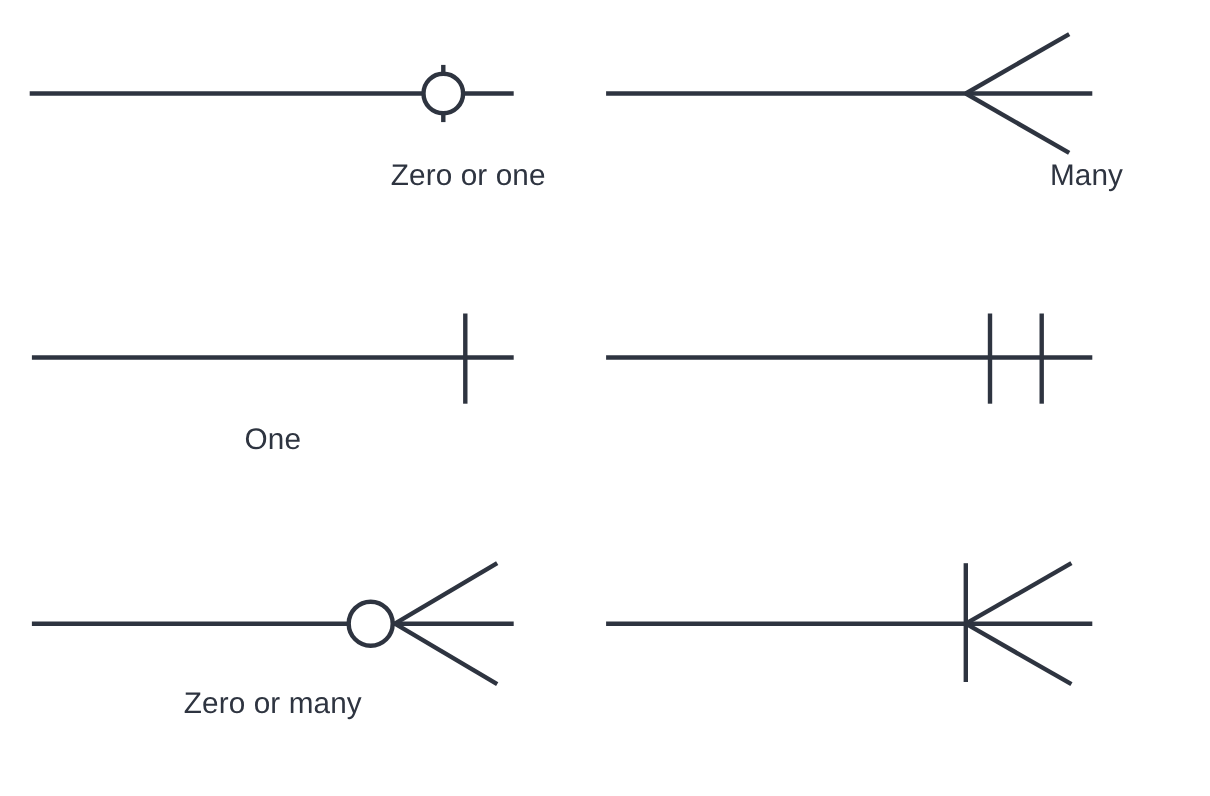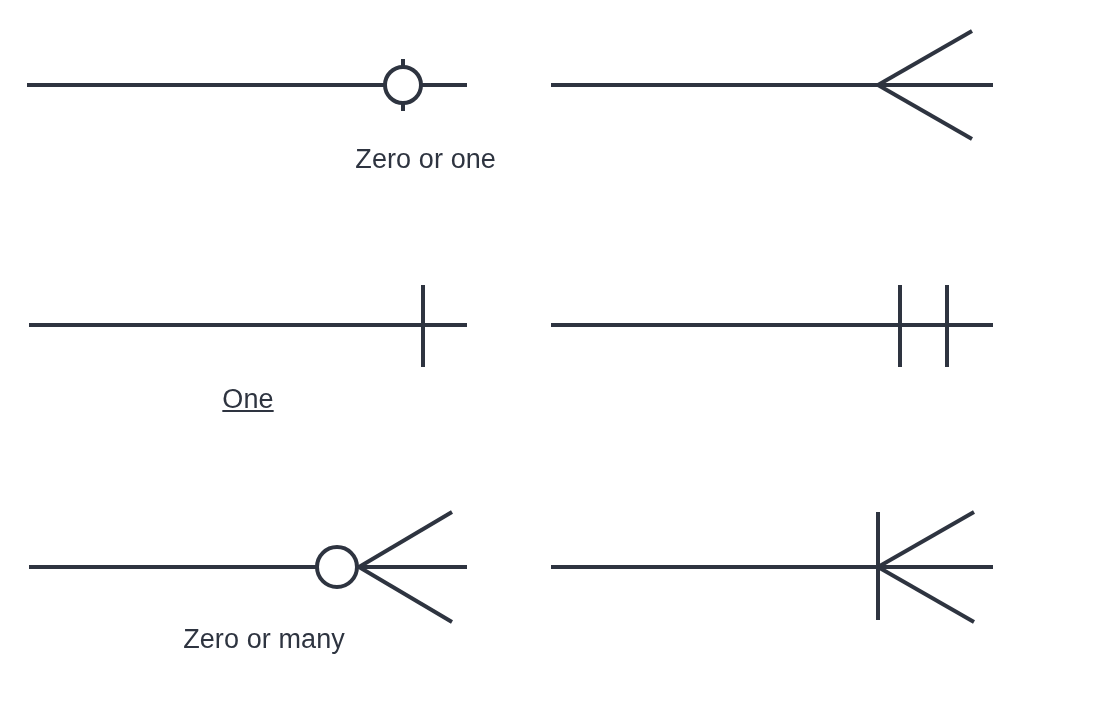--- a/index.html
+++ b/index.html
@@ -41,22 +41,22 @@
   }
   .label-col-left {
     left: 0px;
     width: 496px;
   }
   .label-col-right {
     left: 525px;
     width: 496px;
   }
   .label-row-1 { top: 146px; text-align: right; }
-  .label-row-2 { top: 386px; text-decoration: underline; }
-  .label-row-3 { top: 626px; margin-left: 16px; }
+  .label-row-2 { top: 386px; }
+  .label-row-3 { top: 626px; }
 </style>
 </head>
 <body>
 
 <div id="board">
 
   <svg id="symbols-svg" viewBox="0 0 1100 724" xmlns="http://www.w3.org/2000/svg">
 
     <g>
       <line x1="27" y1="85" x2="467" y2="85" stroke="#2e3440" stroke-width="4" stroke-linecap="butt"></line>
@@ -92,20 +92,21 @@
     <g>
       <line x1="551" y1="567" x2="993" y2="567" stroke="#2e3440" stroke-width="4" stroke-linecap="butt"></line>
       <line x1="878" y1="512" x2="878" y2="620" stroke="#2e3440" stroke-width="4" stroke-linecap="butt"></line>
       <line x1="878" y1="567" x2="974" y2="512" stroke="#2e3440" stroke-width="4" stroke-linecap="butt"></line>
       <line x1="878" y1="567" x2="974" y2="622" stroke="#2e3440" stroke-width="4" stroke-linecap="butt"></line>
     </g>
   </svg>
 
   <div class="cardinality-label label-col-left label-row-1">Zero or one</div>
 
+  <div class="cardinality-label label-col-right label-row-1">Many</div>
 
   <div class="cardinality-label label-col-left label-row-2">One</div>
 
 
   <div class="cardinality-label label-col-left label-row-3">Zero or many</div>
 
 
 </div>
 
 </body></html>

